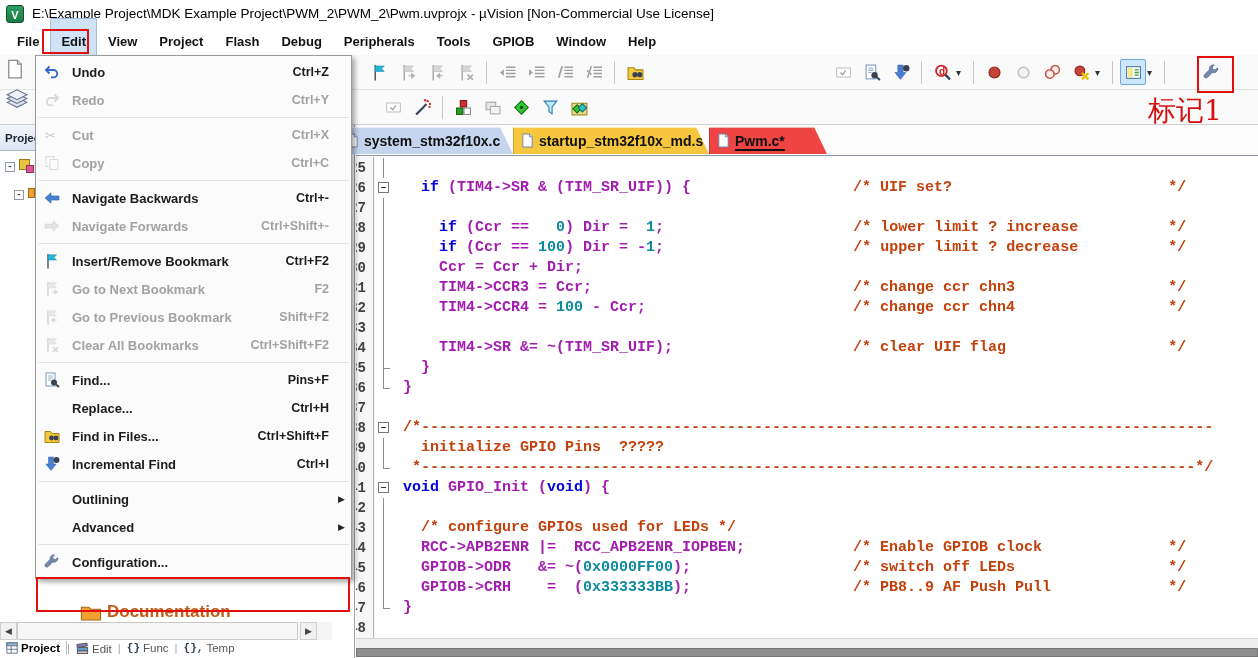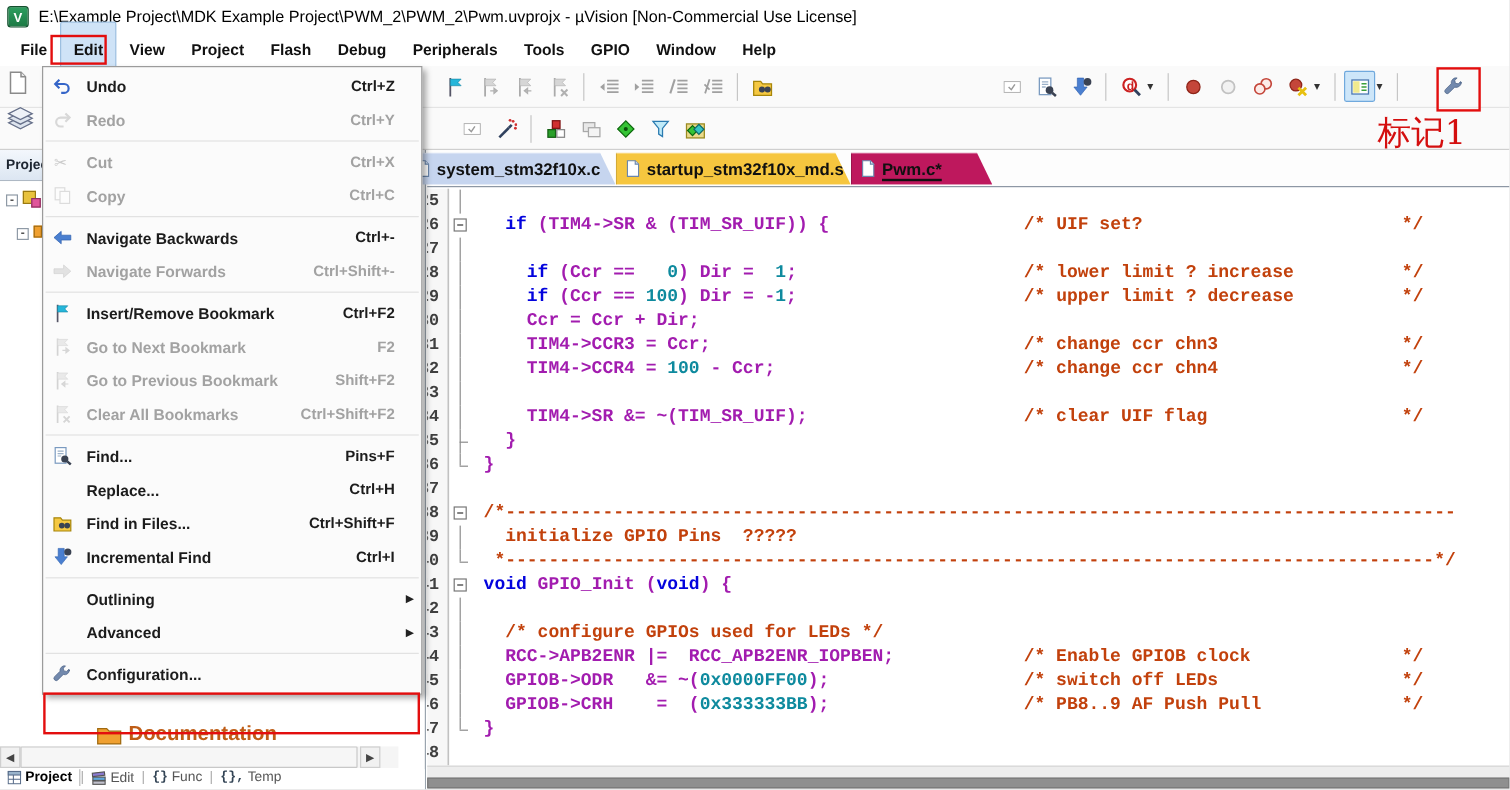--- a/index.html
+++ b/index.html
@@ -112,21 +112,21 @@
 
   <div id="menubar">
       <span class="menubar-item">File</span>
       <span class="menubar-item active">Edit</span>
       <span class="menubar-item">View</span>
       <span class="menubar-item">Project</span>
       <span class="menubar-item">Flash</span>
       <span class="menubar-item">Debug</span>
       <span class="menubar-item">Peripherals</span>
       <span class="menubar-item">Tools</span>
-      <span class="menubar-item">GPIO</span>
+      <span class="menubar-item">GPIOB</span>
       <span class="menubar-item">Window</span>
       <span class="menubar-item">Help</span>
     </div>
 
   <div id="toolbar1"></div>
   <div id="toolbar2"></div>
   <div class="tb-group" id="tb-left-frag" style="left:5px;top:59px;flex-direction:column;gap:7px;align-items:flex-start;">
       <span class="icn">
         <svg viewBox="0 0 16 16" width="20" height="20">
           <path d="M3 1h7l3 3v11H3z" fill="#fff" stroke="#8a8a8a"></path>
@@ -459,21 +459,21 @@
       </div>
       <div class="tab" style="left: 157px; width: 196px; background: rgb(246, 198, 63); box-shadow: rgba(255, 255, 255, 0.6) 0px 1px 0px inset, rgba(0, 0, 0, 0.18) 1px 0px 0px inset;">
         <span class="icn">
           <svg viewBox="0 0 14 16" width="13" height="15">
             <path d="M2 1h7l3 3v11H2z" fill="#fff" stroke="#6a86ac"></path>
             <path d="M9 1v3h3" fill="#d8e4f4" stroke="#6a86ac"></path>
           </svg>
         </span>
         <span class="tab-label">startup_stm32f10x_md.s</span>
       </div>
-      <div class="tab active" style="left: 353px; width: 118px; background: #be185d; box-shadow: rgba(255, 255, 255, 0.6) 0px 1px 0px inset, rgba(0, 0, 0, 0.18) 1px 0px 0px inset;">
+      <div class="tab active" style="left: 353px; width: 118px; background: #ef4444; box-shadow: rgba(255, 255, 255, 0.6) 0px 1px 0px inset, rgba(0, 0, 0, 0.18) 1px 0px 0px inset;">
         <span class="icn">
           <svg viewBox="0 0 14 16" width="13" height="15">
             <path d="M2 1h7l3 3v11H2z" fill="#fff" stroke="#6a86ac"></path>
             <path d="M9 1v3h3" fill="#d8e4f4" stroke="#6a86ac"></path>
           </svg>
         </span>
         <span class="tab-label">Pwm.c*</span>
       </div>
     </div>
   <div id="tabstrip-line"></div>

